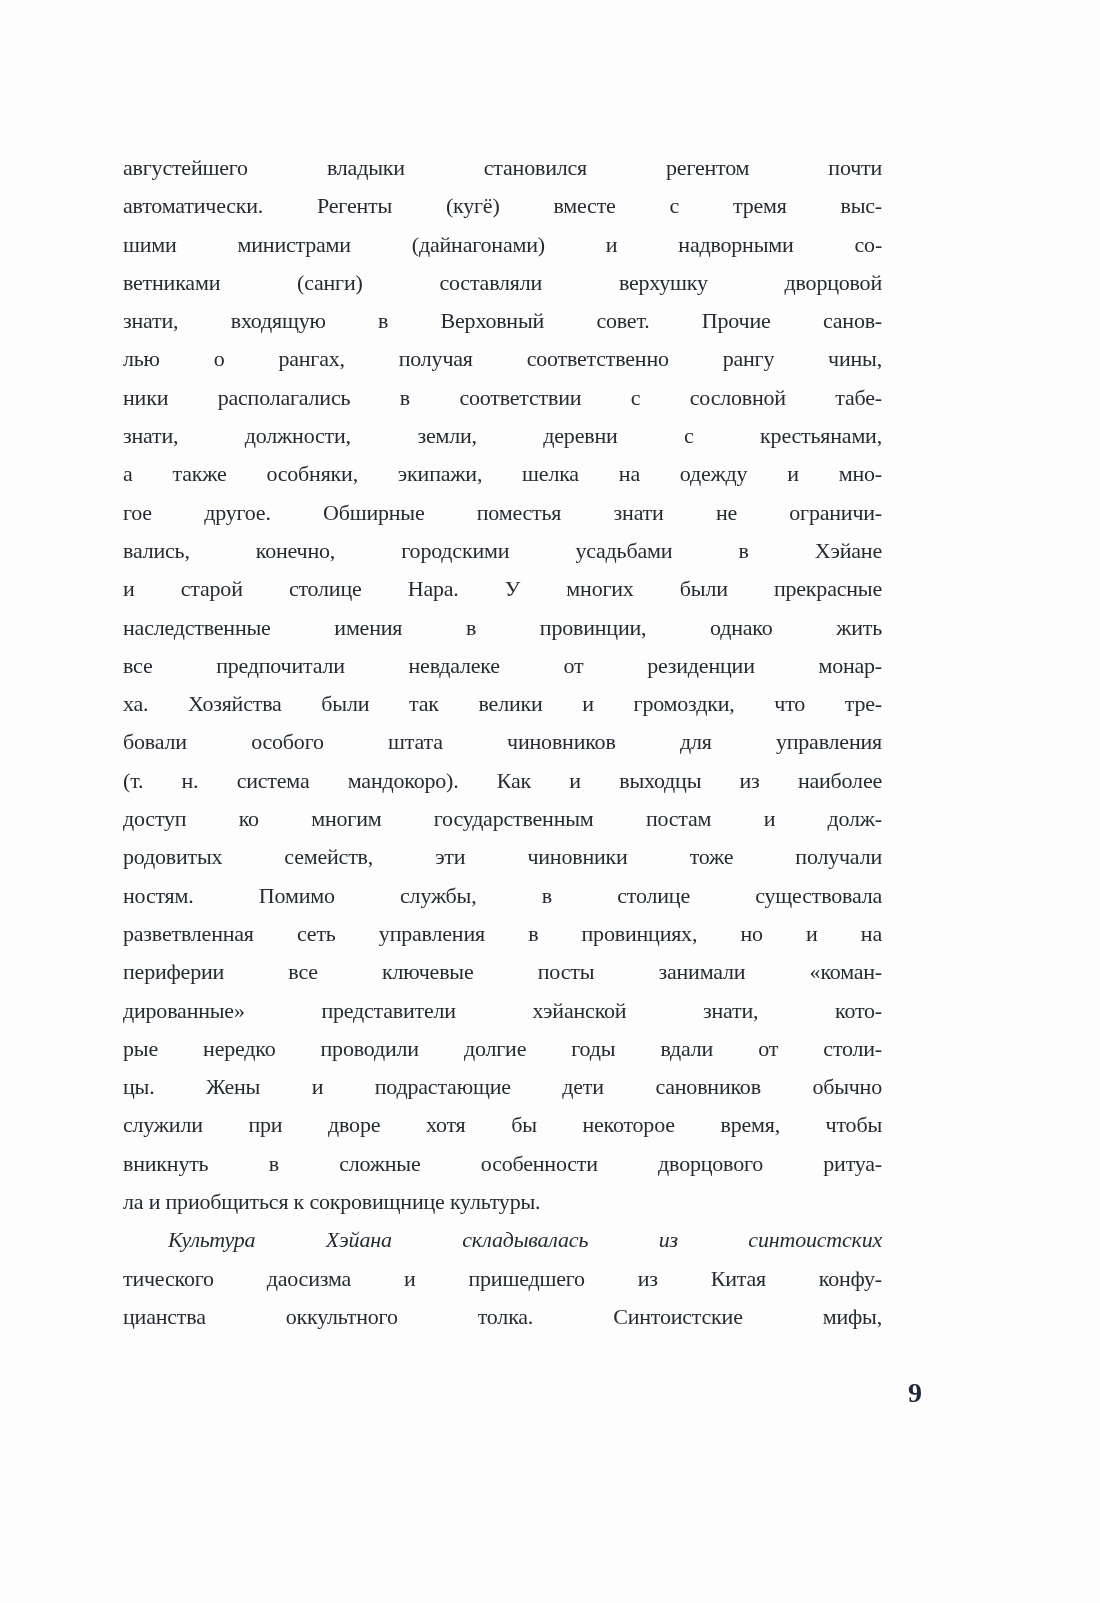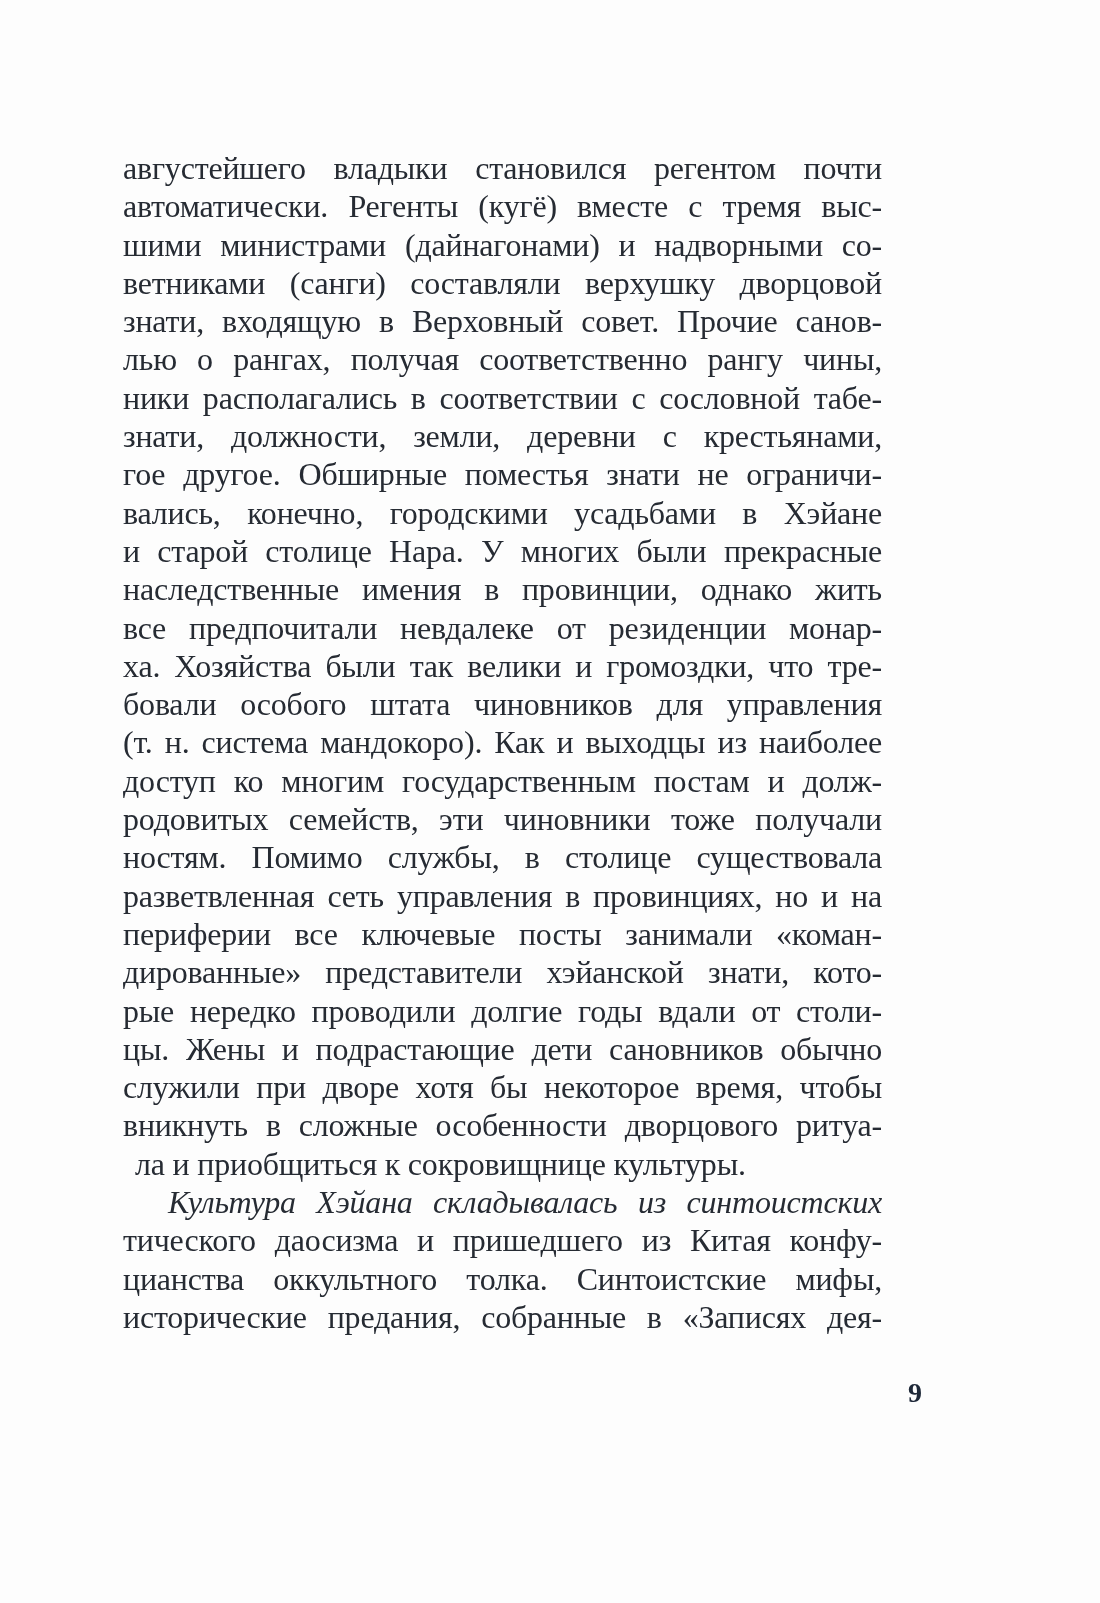--- a/index.html
+++ b/index.html
@@ -18,29 +18,28 @@
   }
   .text-block {
     position: absolute;
     left: 123px;
     top: 149px;
     width: 759px;
   }
   .line {
     height: 38.3px;
     line-height: 38.3px;
-    font-size: 32px;
+    font-size: 22px;
     letter-spacing: -0.2px;
     text-align: justify;
     text-align-last: justify;
     overflow: hidden;
   }
   .line.last {
     text-align-last: left;
-    margin-left: 12px;
   }
   .line.indent {
     text-indent: 45px;
     font-style: italic;
   }
   .it {
   }
   .page-number {
     position: absolute;
     left: 898px;
@@ -60,20 +59,21 @@
 <div class="page">
   <div class="text-block">
       <div class="line"><span>августейшего владыки становился регентом почти</span></div>
       <div class="line"><span>автоматически. Регенты </span><span class="it">(кугё)</span><span> вместе с тремя выс-</span></div>
       <div class="line"><span>шими министрами </span><span class="it">(дайнагонами)</span><span> и надворными со-</span></div>
       <div class="line"><span>ветниками </span><span class="it">(санги)</span><span> составляли верхушку дворцовой</span></div>
       <div class="line"><span>знати, входящую в Верховный совет. Прочие санов-</span></div>
       <div class="line"><span>лью о рангах, получая соответственно рангу чины,</span></div>
       <div class="line"><span>ники располагались в соответствии с сословной табе-</span></div>
       <div class="line"><span>знати, должности, земли, деревни с крестьянами,</span></div>
+      <div class="line"><span>а также особняки, экипажи, шелка на одежду и мно-</span></div>
       <div class="line"><span>гое другое. Обширные поместья знати не ограничи-</span></div>
       <div class="line"><span>вались, конечно, городскими усадьбами в Хэйане</span></div>
       <div class="line"><span>и старой столице Нара. У многих были прекрасные</span></div>
       <div class="line"><span>наследственные имения в провинции, однако жить</span></div>
       <div class="line"><span>все предпочитали невдалеке от резиденции монар-</span></div>
       <div class="line"><span>ха. Хозяйства были так велики и громоздки, что тре-</span></div>
       <div class="line"><span>бовали особого штата чиновников для управления</span></div>
       <div class="line"><span>(т. н. система </span><span class="it">мандокоро</span><span>). Как и выходцы из наиболее</span></div>
       <div class="line"><span>доступ ко многим государственным постам и долж-</span></div>
       <div class="line"><span>родовитых семейств, эти чиновники тоже получали</span></div>
@@ -82,16 +82,15 @@
       <div class="line"><span>периферии все ключевые посты занимали «коман-</span></div>
       <div class="line"><span>дированные» представители хэйанской знати, кото-</span></div>
       <div class="line"><span>рые нередко проводили долгие годы вдали от столи-</span></div>
       <div class="line"><span>цы. Жены и подрастающие дети сановников обычно</span></div>
       <div class="line"><span>служили при дворе хотя бы некоторое время, чтобы</span></div>
       <div class="line"><span>вникнуть в сложные особенности дворцового ритуа-</span></div>
       <div class="line last"><span>ла и приобщиться к сокровищнице культуры.</span></div>
       <div class="line indent"><span>Культура Хэйана складывалась из синтоистских</span></div>
       <div class="line"><span>тического даосизма и пришедшего из Китая конфу-</span></div>
       <div class="line"><span>цианства оккультного толка. Синтоистские мифы,</span></div>
-      <div class="line"><span>исторические предания, собранные в «Записях дея-</span></div>
     </div>
   <div class="page-number">9</div>
 </div>
 
 </body></html>

